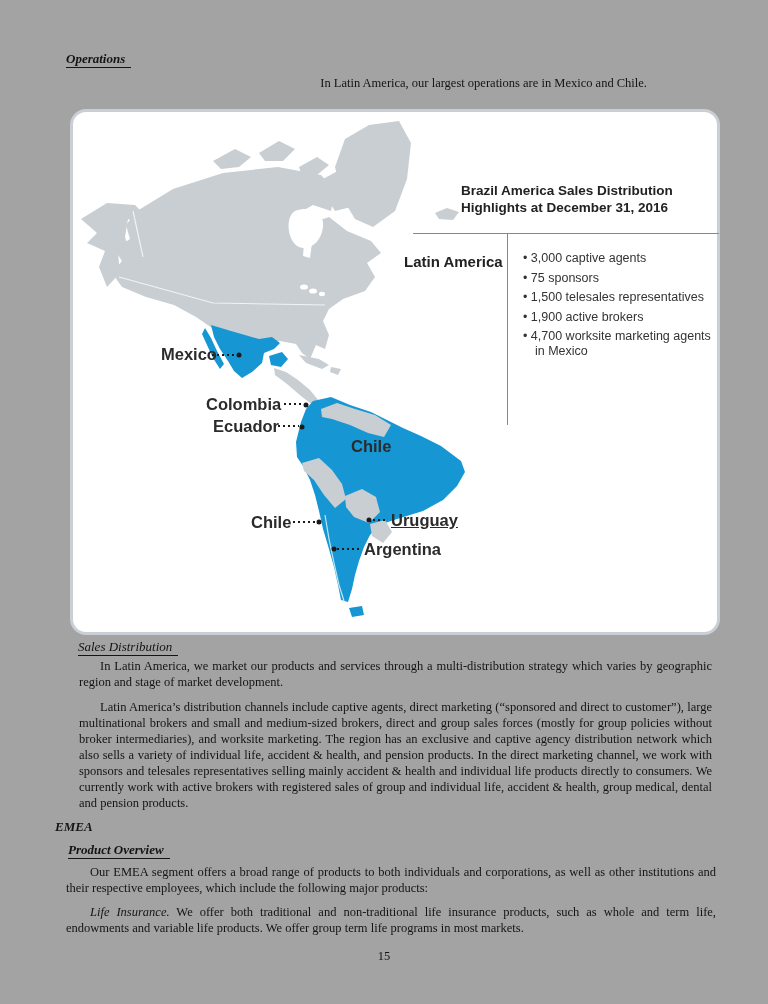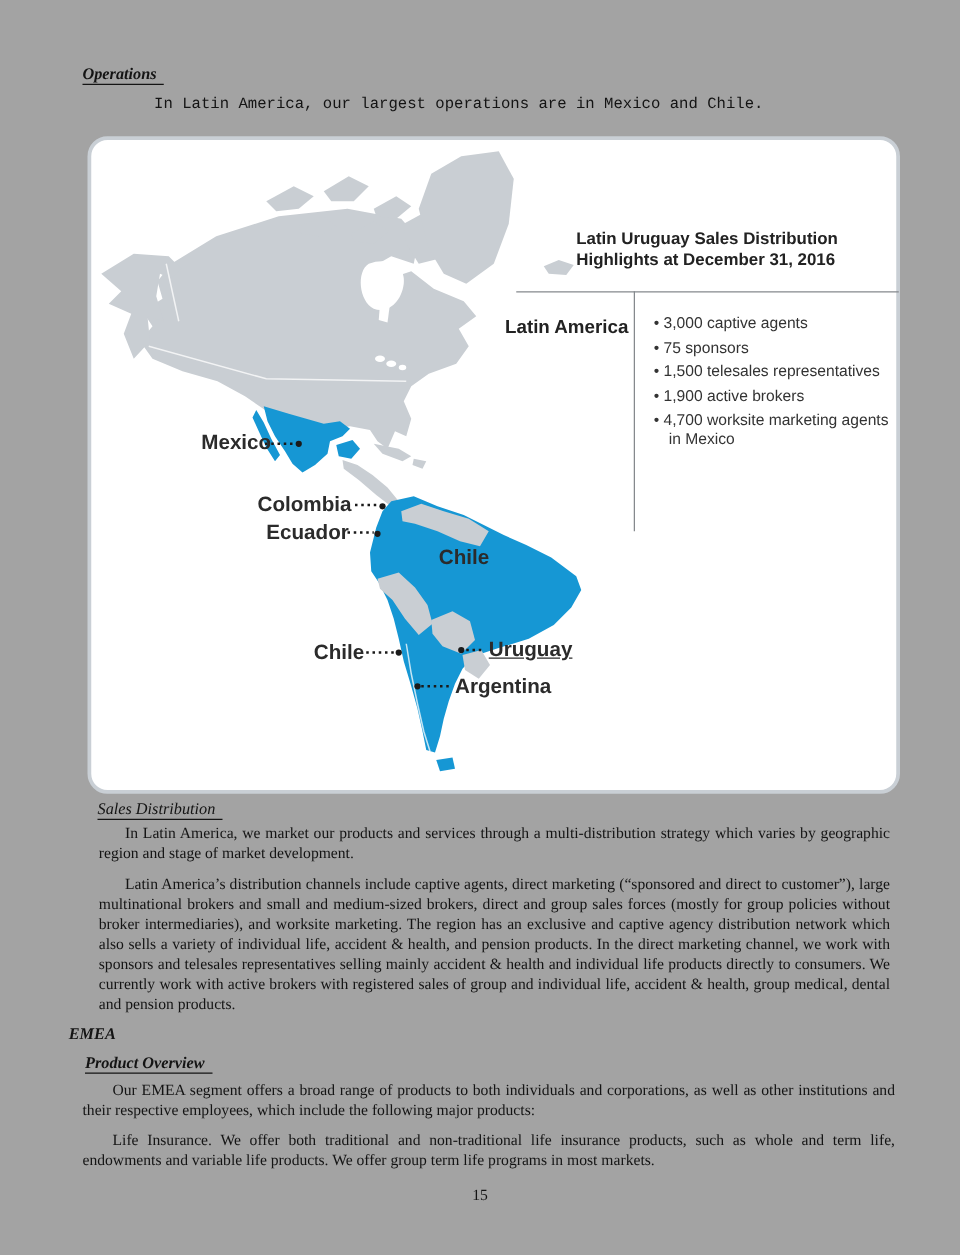--- a/index.html
+++ b/index.html
@@ -20,21 +20,21 @@
   }
   .h-italic.nolines{border-bottom:none;padding-right:0;}
   .h-italic.normalweight{font-weight:normal;}
   .para{
     position:absolute;
     font-size:12.5px;line-height:16px;
     text-align:justify;
   }
   .para.indent22{text-indent:21px;}
   .para.indent24{text-indent:24px;}
-  .lead-italic{}
+  .lead-italic{font-style:italic;}
   #page-number{
     position:absolute;top:949px;left:0;width:100%;
     text-align:center;font-size:12.5px;
   }
   
   #map-box{
     position:absolute;left:70px;top:109px;width:650px;height:526px;
     border:3px solid var(--border,#c9cfd5);
     border-radius:16px;
     box-sizing:border-box;
@@ -74,21 +74,21 @@
     white-space:pre-line;
   }
   #highlight-bullets li::before{content:"• ";}
 </style>
 </head>
 <body>
 
 <div id="page">
 
   <div class="h-italic" style="left:66px;top:51px;">Operations</div>
-  <div class="para" style="left:87px;top:75px;width:560px;text-align:center;font-family:Liberation Mono, monospace;">In Latin America, our largest operations are in Mexico and Chile.</div>
+  <div class="para" style="left:87px;top:75px;width:560px;text-align:right;">In Latin America, our largest operations are in Mexico and Chile.</div>
 
   <div id="map-box">
 
     <svg id="map-svg" viewBox="0 0 644 520">
       <g transform="translate(0,0)">
 
         <path class="land" d="M 64,99 L 100,77 L 150,61 L 205,55 L 248,63 L 262,79 L 258,99 L 240,93 L 226,101 L 238,111 L 256,105 L 274,119 L 298,129 L 308,141 L 294,151 L 302,165 L 292,179 L 270,187 L 256,197 L 250,209 L 256,223 L 252,237 L 243,233 L 237,247 L 229,241 L 223,232 L 207,229 L 187,232 L 161,223 L 139,216 L 123,205 L 101,193 L 73,185 L 49,175 L 39,161 L 49,149 L 41,137 L 57,127 L 53,113 Z"></path>
 
         <path class="land" d="M 8,107 L 34,91 L 62,93 L 72,103 L 64,111 L 55,107 L 52,125 L 58,145 L 45,141 L 47,161 L 34,175 L 26,155 L 32,139 L 14,131 L 24,121 Z"></path>
 
@@ -149,21 +149,21 @@
 
     <div class="country-label" style="left:88px;top:233px;">Mexico</div>
     <div class="country-label" style="left:133px;top:283px;">Colombia</div>
     <div class="country-label" style="left:140px;top:305px;">Ecuador</div>
     <div class="country-label" style="left:278px;top:325px;">Chile</div>
     <div class="country-label" style="left:178px;top:401px;text-align:center;">Chile</div>
     <div class="country-label" style="left:318px;top:399px;text-decoration:underline;">Uruguay</div>
     <div class="country-label" style="left:291px;top:428px;">Argentina</div>
 
     <div id="map-title">
-      <span>Latin Uruguay Sales Distribution</span><br>
+      <span>Brazil America Sales Distribution</span><br>
       <span>Highlights at December 31, 2016</span>
     </div>
     <div id="info-hline"></div>
     <div id="info-vline"></div>
     <div id="region-label">Latin America</div>
     <ul id="highlight-bullets">
         <li>3,000 captive agents</li>
         <li>75 sponsors</li>
         <li>1,500 telesales representatives</li>
         <li>1,900 active brokers</li>

